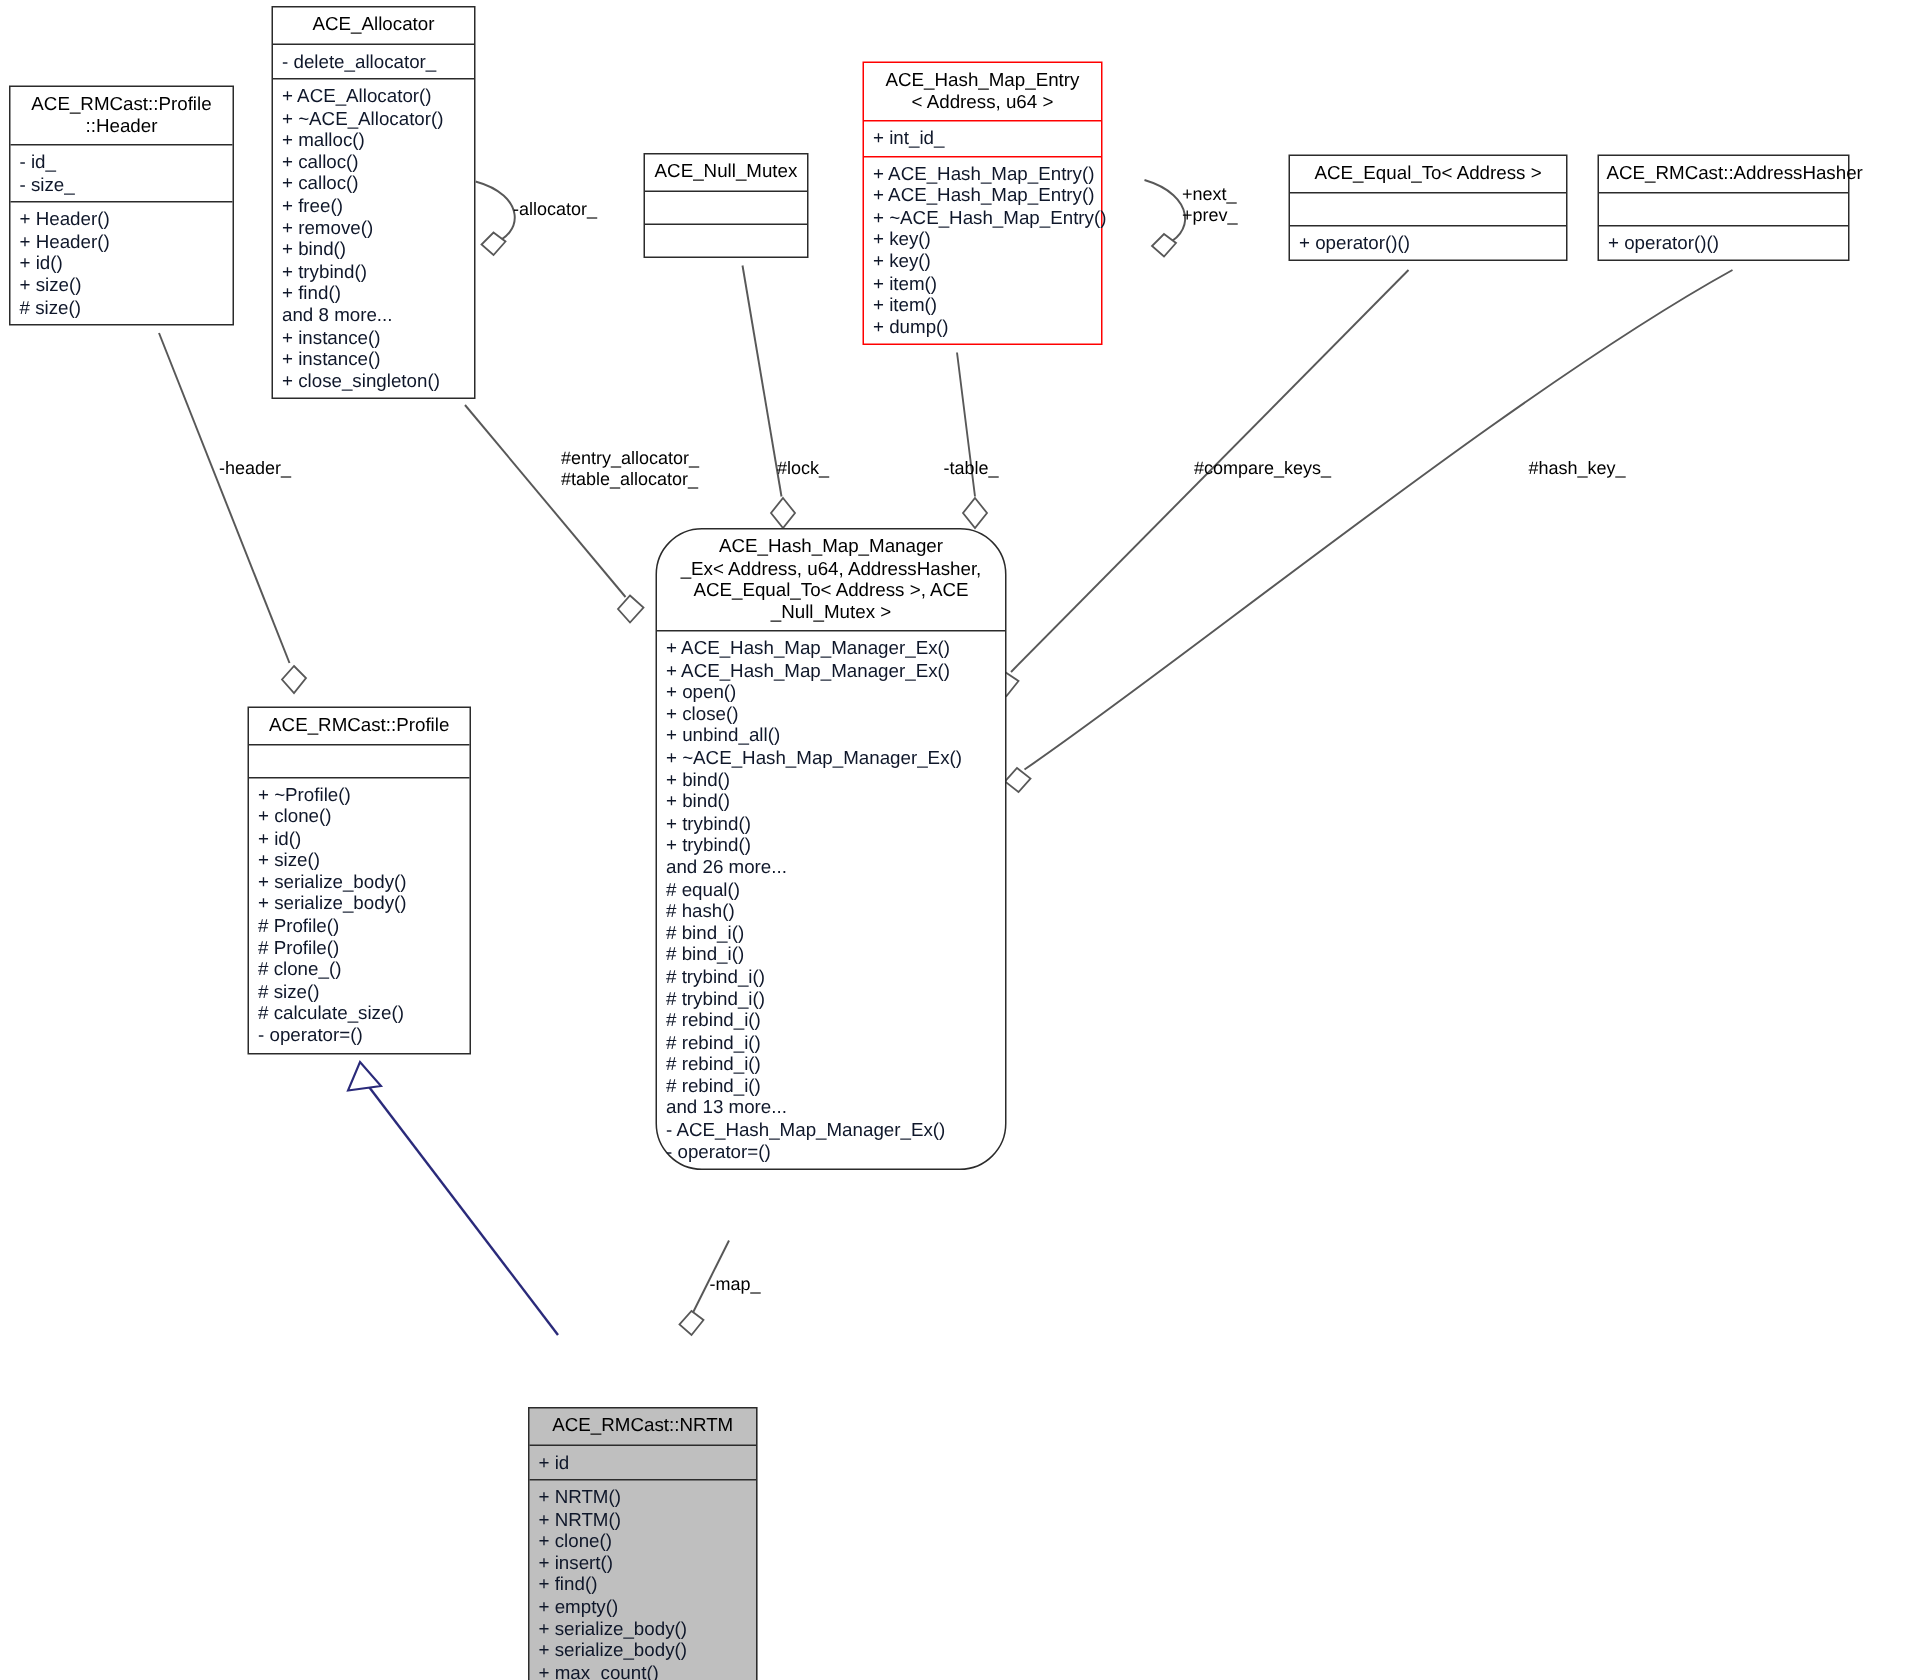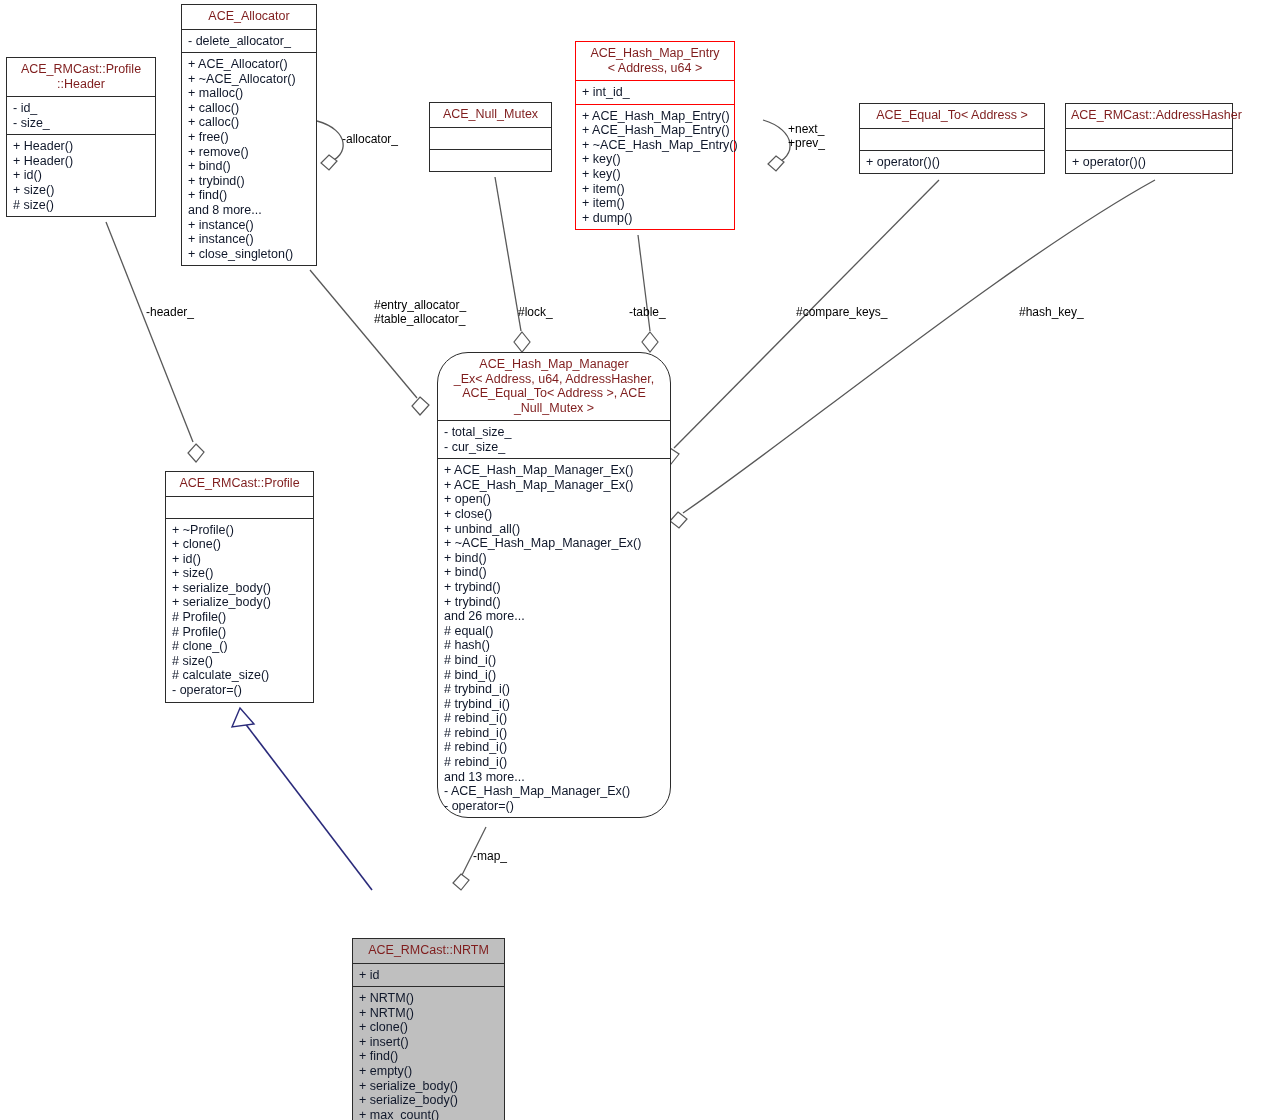--- a/index.html
+++ b/index.html
@@ -4,21 +4,21 @@
 <style>
   html,body{margin:0;padding:0;background:#ffffff;}
   body{font-family:"Liberation Sans","DejaVu Sans",sans-serif;}
   #canvas{position:relative;width:1273px;height:1120px;background:#ffffff;overflow:hidden;}
   svg.edges{position:absolute;left:0;top:0;width:1273px;height:1120px;pointer-events:none;}
 
   .node{position:absolute;box-sizing:border-box;border:1px solid #2b2b2b;background:#ffffff;}
   .node.red{border-color:#ff0000;}
   .node.filled{background:#bfbfbf;margin-top:47px;}
   .nhead{box-sizing:border-box;text-align:center;font-size:12.5px;line-height:14.5px;
-         padding:4px 5px 5px 5px;color:#7f1d1d;white-space:pre-line;}
+         padding:4px 5px 5px 5px;color:#000000;white-space:pre-line;}
   .nsec{box-sizing:border-box;border-top:1px solid #2b2b2b;padding:4px 5px 4px 6px;
         font-size:12.5px;line-height:14.6px;color:#0f172a;}
   .node.red .nsec{border-top-color:#ff0000;}
   .nsec .row{white-space:pre;}
   .nsec.empty{height:22px;padding:0;}
 
   .elabel{position:absolute;font-size:12px;line-height:14px;color:#000;white-space:pre-line;}
 </style>
 </head>
 <body>
@@ -97,21 +97,21 @@
       <div class="row">+ bind()</div>
       <div class="row">+ trybind()</div>
       <div class="row">+ find()</div>
       <div class="row">and 8 more...</div>
       <div class="row">+ instance()</div>
       <div class="row">+ instance()</div>
       <div class="row">+ close_singleton()</div>
     </div>
   </div>
 
-  <div class="node" style="left:429px;top:102px;width:123px;">
+  <div class="node" style="left:429px;top:102px;width:110px;">
     <div class="nhead">ACE_Null_Mutex</div>
     <div class="nsec empty"></div>
     <div class="nsec empty"></div>
   </div>
 
   <div class="node red" style="left:575px;top:41px;width:160px;">
     <div class="nhead">ACE_Hash_Map_Entry
 &lt; Address, u64 &gt;</div>
     <div class="nsec">
       <div class="row">+ int_id_</div>
@@ -142,24 +142,20 @@
     <div class="nsec">
       <div class="row">+ operator()()</div>
     </div>
   </div>
 
   <div class="node" style="left:437px;top:352px;width:234px;border-radius:31px;">
     <div class="nhead">ACE_Hash_Map_Manager
 _Ex&lt; Address, u64, AddressHasher,
  ACE_Equal_To&lt; Address &gt;, ACE
 _Null_Mutex &gt;</div>
-    <div class="nsec">
-      <div class="row">- total_size_</div>
-      <div class="row">- cur_size_</div>
-    </div>
     <div class="nsec">
       <div class="row">+ ACE_Hash_Map_Manager_Ex()</div>
       <div class="row">+ ACE_Hash_Map_Manager_Ex()</div>
       <div class="row">+ open()</div>
       <div class="row">+ close()</div>
       <div class="row">+ unbind_all()</div>
       <div class="row">+ ~ACE_Hash_Map_Manager_Ex()</div>
       <div class="row">+ bind()</div>
       <div class="row">+ bind()</div>
       <div class="row">+ trybind()</div>

